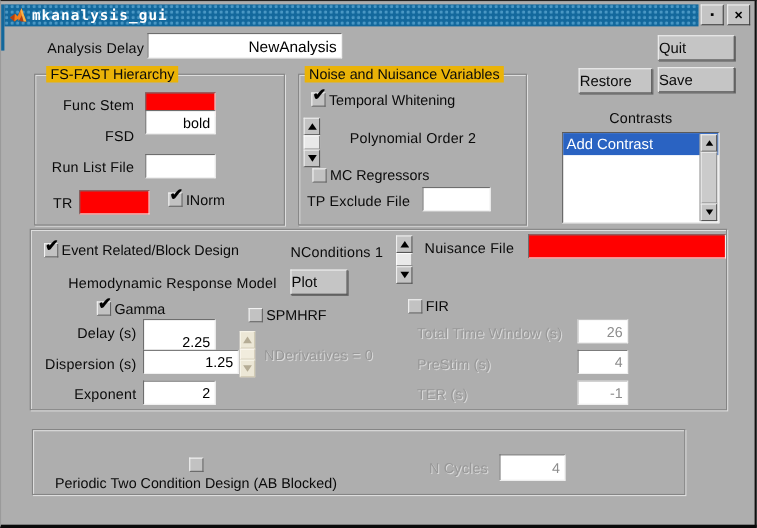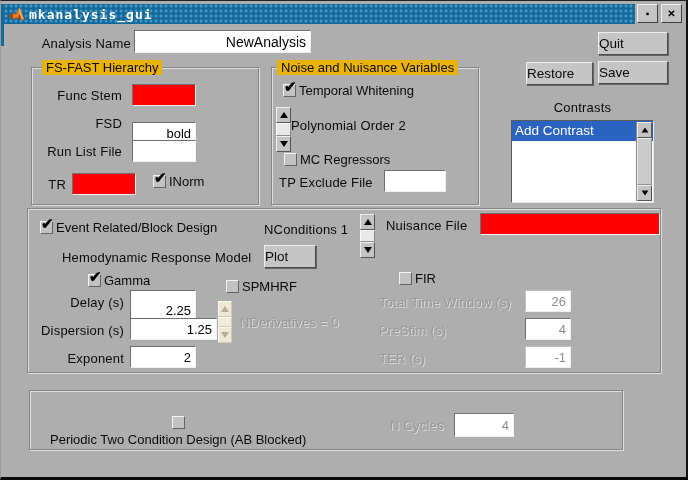--- a/index.html
+++ b/index.html
@@ -94,41 +94,41 @@
     </span>
     <span class="tb-title">mkanalysis_gui</span>
   </div>
   <div class="tb-btn" style="left:636px;">
     <span>▪</span>
   </div>
   <div class="tb-btn" style="left:660px;">
     <span>✕</span>
   </div>
 
-  <div class="lbl r" style="left:22px;top:35px;width:108px;">Analysis Name</div>
+  <div class="lbl r" style="left:22px;top:35px;width:108px;">Analysis Delay</div>
   <input class="field" style="left: 133px; top: 29px; width: 177px; height: 23px; font-size: 14px;" value="NewAnalysis">
 
   <div class="btn" style="left:597px;top:31px;width:70px;height:23px;">
     <span>Quit</span>
   </div>
   <div class="btn" style="left:525px;top:61px;width:67px;height:23px;">
     <span>Restore</span>
   </div>
   <div class="btn" style="left:597px;top:60px;width:70px;height:23px;">
     <span>Save</span>
   </div>
 
   <div class="frame" style="left:30px;top:66px;width:228px;height:138px;">
     <span class="frame-title" style="left:10px;">FS-FAST Hierarchy</span>
 
     <div class="lbl r" style="left:4px;top:20px;width:86px;">Func Stem</div>
     <input class="field red" style="left: 100px; top: 16px; width: 64px; height: 22px;" value="">
 
     <div class="lbl r" style="left:4px;top:48px;width:86px;">FSD</div>
-    <input class="field" style="left: 100px; top: 54px; width: 64px; height: 22px;" value="bold">
+    <input class="field" style="left: 100px; top: 32px; width: 64px; height: 22px;" value="bold">
 
     <div class="lbl r" style="left:4px;top:76px;width:86px;">Run List File</div>
     <input class="field" style="left: 100px; top: 72px; width: 64px; height: 22px;" value="">
 
     <div class="lbl r" style="left:4px;top:109px;width:30px;">TR</div>
     <input class="field red" style="left: 40px; top: 105px; width: 64px; height: 22px;" value="">
 
     <div class="cbrow" style="left:121px;top:106px;">
       <span class="cbbox">
           <span class="check">✔</span>
@@ -149,21 +149,21 @@
 
     <div class="spinner" style="left:4px;top:39px;width:15px;height:45px;">
       <div class="spin-btn">
           <span class="tri-up"></span>
         </div>
       <div class="spin-mid"></div>
       <div class="spin-btn">
           <span class="tri-dn"></span>
         </div>
     </div>
-    <div class="lbl" style="left:19px;top:50px;">Polynomial Order 2</div>
+    <div class="lbl" style="left:46px;top:50px;">Polynomial Order 2</div>
 
     <div class="cbrow" style="left:12px;top:84px;">
       <span class="cbbox">
           <span class="check"></span>
         </span>
       <span>MC Regressors</span>
     </div>
 
     <div class="lbl" style="left:7px;top:107px;">TP Exclude File</div>
     <input class="field" style="left: 112px; top: 102px; width: 62px; height: 22px;" value="">
@@ -237,21 +237,21 @@
       <div class="spin-btn">
           <span class="tri-up"></span>
         </div>
       <div class="spin-mid"></div>
       <div class="spin-btn">
           <span class="tri-dn"></span>
         </div>
     </div>
     <div class="lbl dis" style="left:212px;top:106px;">NDerivatives = 0</div>
 
-    <div class="cbrow" style="left:371px;top:62px;">
+    <div class="cbrow" style="left:343px;top:62px;">
       <span class="cbbox">
           <span class="check"></span>
         </span>
       <span>FIR</span>
     </div>
 
     <div class="lbl dis" style="left:351px;top:86px;">Total Time Window (s)</div>
     <input class="field dis gtext" style="left: 497px; top: 81px; width: 46px; height: 22px;" value="26">
 
     <div class="lbl dis" style="left:351px;top:114px;">PreStim (s)</div>

